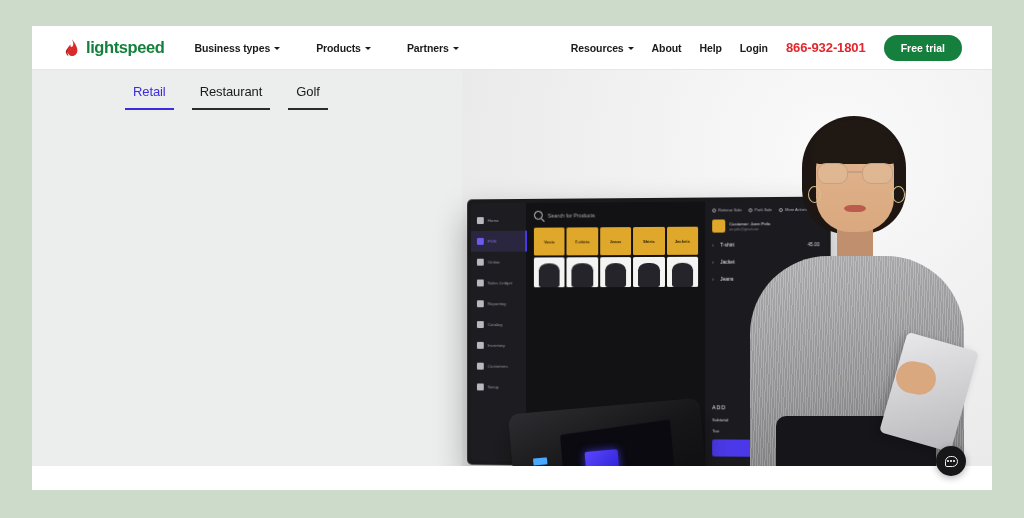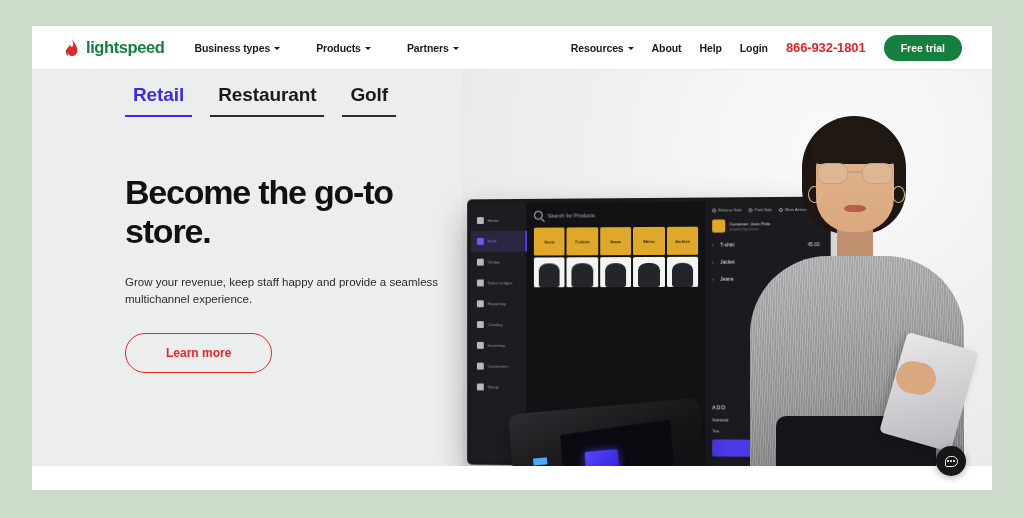--- a/index.html
+++ b/index.html
@@ -113,22 +113,22 @@
 
   .tabs {
     position: absolute;
     left: 93px;
     top: 14px;
     display: flex;
     gap: 18px;
     z-index: 6;
   }
   .tab {
-    font-size: 19px;
-    font-weight: 700;
+    font-size: 13px;
+    font-weight: 400;
     padding: 0 8px 9px 8px;
     color: #1a1a1a;
     cursor: pointer;
     border-bottom: 2.5px solid #2b2b2b;
     letter-spacing: -0.1px;
   }
   .tab.active {
     color: #3c2ce0;
     border-bottom-color: #3c2ce0;
   }
@@ -795,25 +795,20 @@
           <div class="m-hand"></div>
         </div>
       </div>
 
       <div class="tabs">
         <div class="tab active">Retail</div>
         <div class="tab">Restaurant</div>
         <div class="tab">Golf</div>
       </div>
 
-      <div class="hero-copy">
-        <h1 class="hero-title">Become the go-to store.</h1>
-        <p class="hero-sub">Grow your revenue, keep staff happy and provide a seamless multichannel experience.</p>
-        <button class="btn-learn">Learn more</button>
-      </div>
 
       <div class="hero-bottom"></div>
 
       <div class="chat-fab">
         <div class="chat-bubble">
           <span class="chat-dot"></span>
           <span class="chat-dot"></span>
           <span class="chat-dot"></span>
         </div>
       </div>

